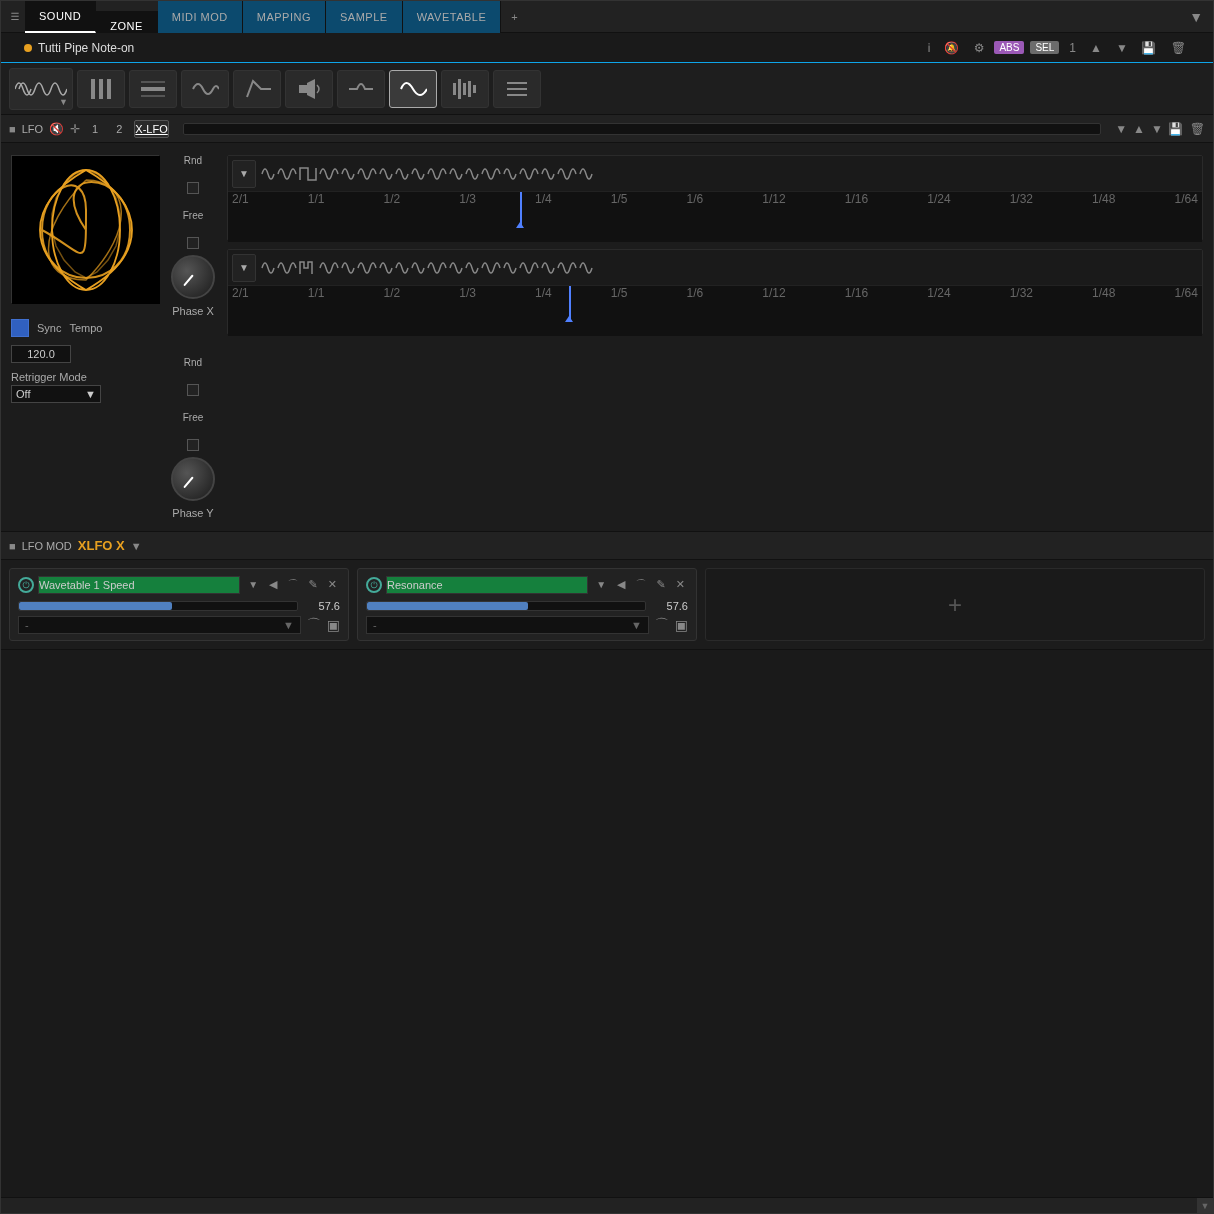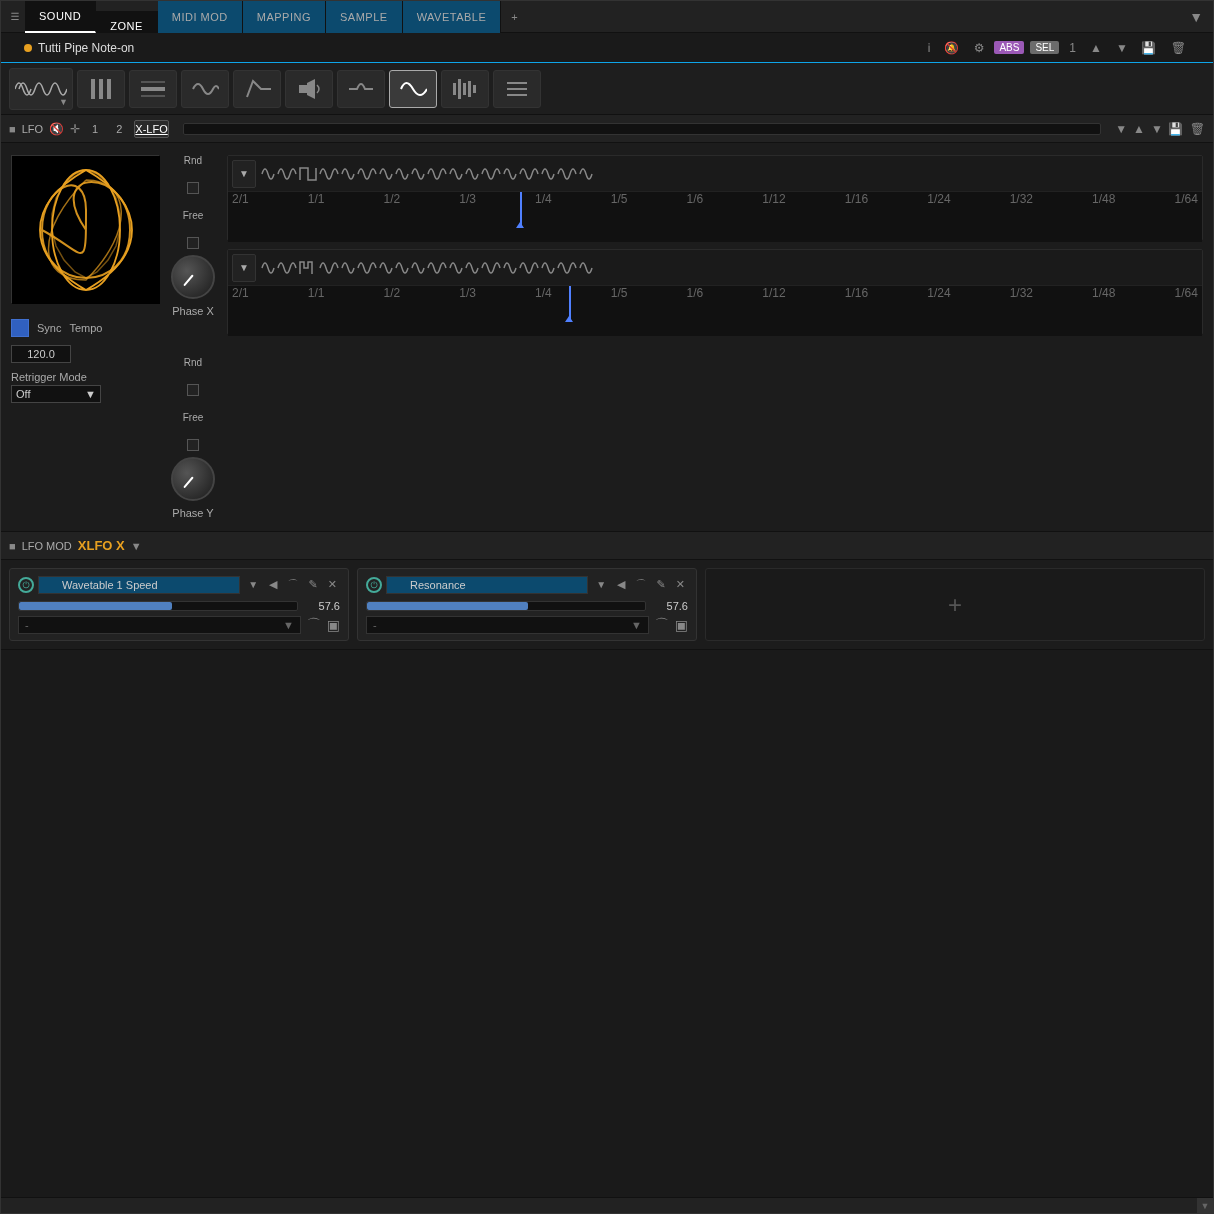--- a/index.html
+++ b/index.html
@@ -375,25 +375,25 @@
       content: '⏻';
       font-size: 9px;
       color: #4a9;
       position: absolute;
       top: 50%;
       left: 50%;
       transform: translate(-50%, -50%);
     }
     .mod-name {
       flex: 1;
-      background: #0c4a6e;
+      background: #15803d;
       border: 1px solid #333;
       color: #ccc;
       font-size: 11px;
-      padding: 2px 23px;
+      padding: 2px 0;
     }
     .mod-dropdown {
       color: #888;
       font-size: 10px;
       cursor: pointer;
       padding: 2px 4px;
     }
     .mod-icon-btn {
       color: #888;
       font-size: 11px;

